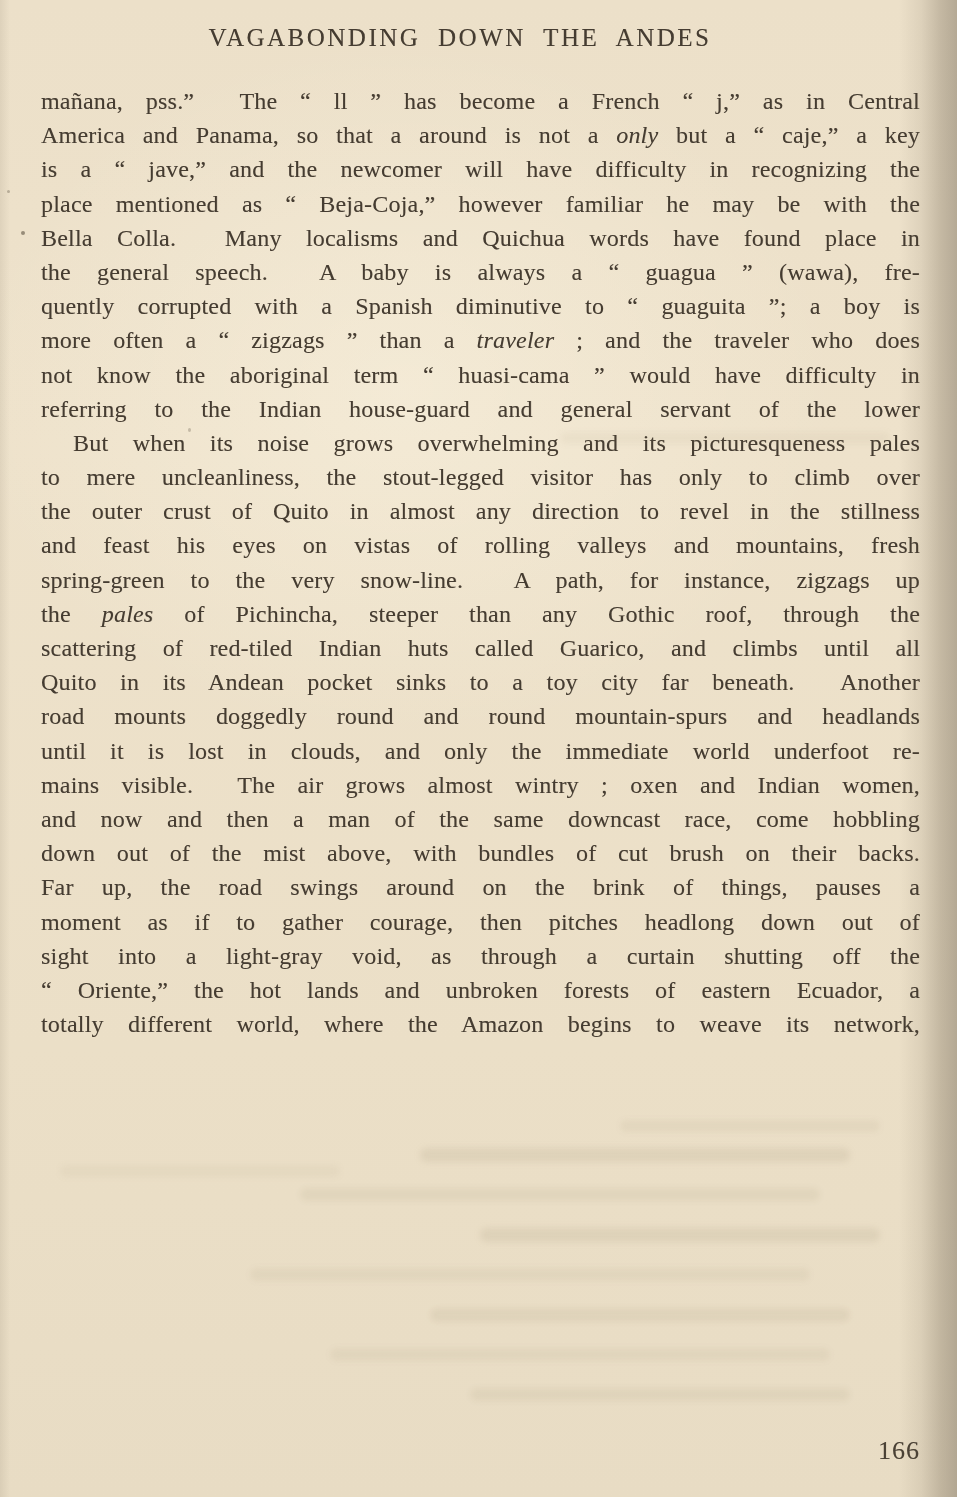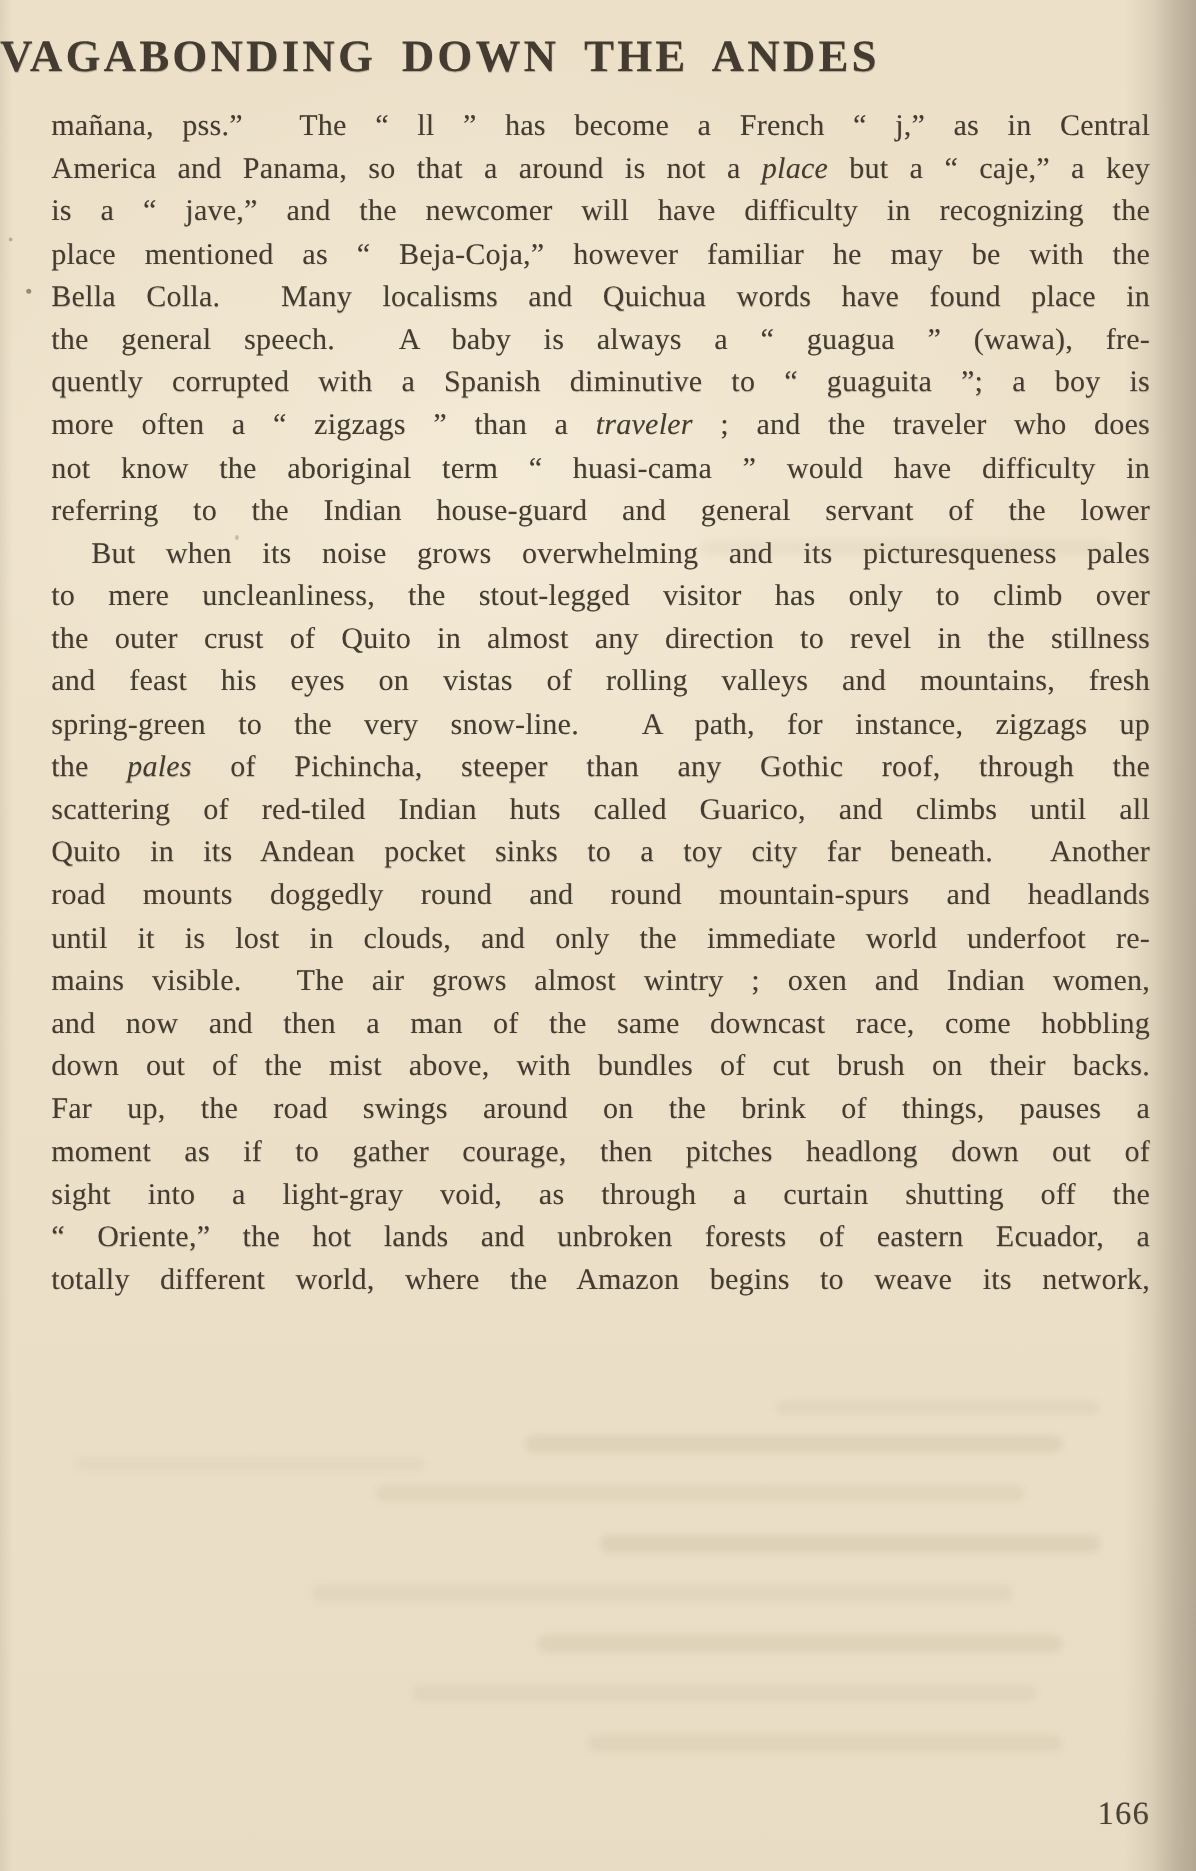--- a/index.html
+++ b/index.html
@@ -35,26 +35,26 @@
     position: absolute;
     top: 0; left: 0;
     width: 10px; height: 100%;
     background: linear-gradient(to right, rgba(92,80,62,0.10), rgba(92,80,62,0));
   }
   .running-header {
     position: absolute;
     top: 24px;
     left: 0;
     width: 920px;
-    font-size: 36px;
+    text-align: center;
+    font-size: 25px;
     letter-spacing: 2.5px;
     word-spacing: 9px;
     color: #453c31;
     text-shadow: 0.3px 0.3px 0.6px rgba(66,57,46,0.35);
-    font-weight: bold;
   }
   .text-block {
     position: absolute;
     top: 84px;
     left: 41px;
     width: 879px;
     font-size: 24px;
     color: #453c31;
     text-shadow: 0.3px 0.3px 0.6px rgba(66,57,46,0.30);
   }
@@ -99,21 +99,21 @@
 </style>
 </head>
 <body>
 
 <div class="page">
 
   <div class="running-header">VAGABONDING DOWN THE ANDES</div>
 
   <div class="text-block">
       <div class="line"><span>mañana, pss.”&nbsp; The “ ll ” has become a French “ j,” as in Central</span></div>
-      <div class="line"><span>America and Panama, so that a around is not a </span><i>place</i><span> but a “ caje,” a key</span></div>
+      <div class="line"><span>America and Panama, so that a around is not a </span><i>only</i><span> but a “ caje,” a key</span></div>
       <div class="line"><span>is a “ jave,” and the newcomer will have difficulty in recognizing the</span></div>
       <div class="line"><span>place mentioned as “ Beja-Coja,” however familiar he may be with the</span></div>
       <div class="line"><span>Bella Colla.&nbsp; Many localisms and Quichua words have found place in</span></div>
       <div class="line"><span>the general speech.&nbsp; A baby is always a “ guagua ” (wawa), fre-</span></div>
       <div class="line"><span>quently corrupted with a Spanish diminutive to “ guaguita ”; a boy is</span></div>
       <div class="line"><span>more often a “ zigzags ” than a </span><i>traveler</i><span> ; and the traveler who does</span></div>
       <div class="line"><span>not know the aboriginal term “ huasi-cama ” would have difficulty in</span></div>
       <div class="line"><span>referring to the Indian house-guard and general servant of the lower</span></div>
       <div class="line indent"><span>But when its noise grows overwhelming and its picturesqueness pales</span></div>
       <div class="line"><span>to mere uncleanliness, the stout-legged visitor has only to climb over</span></div>

